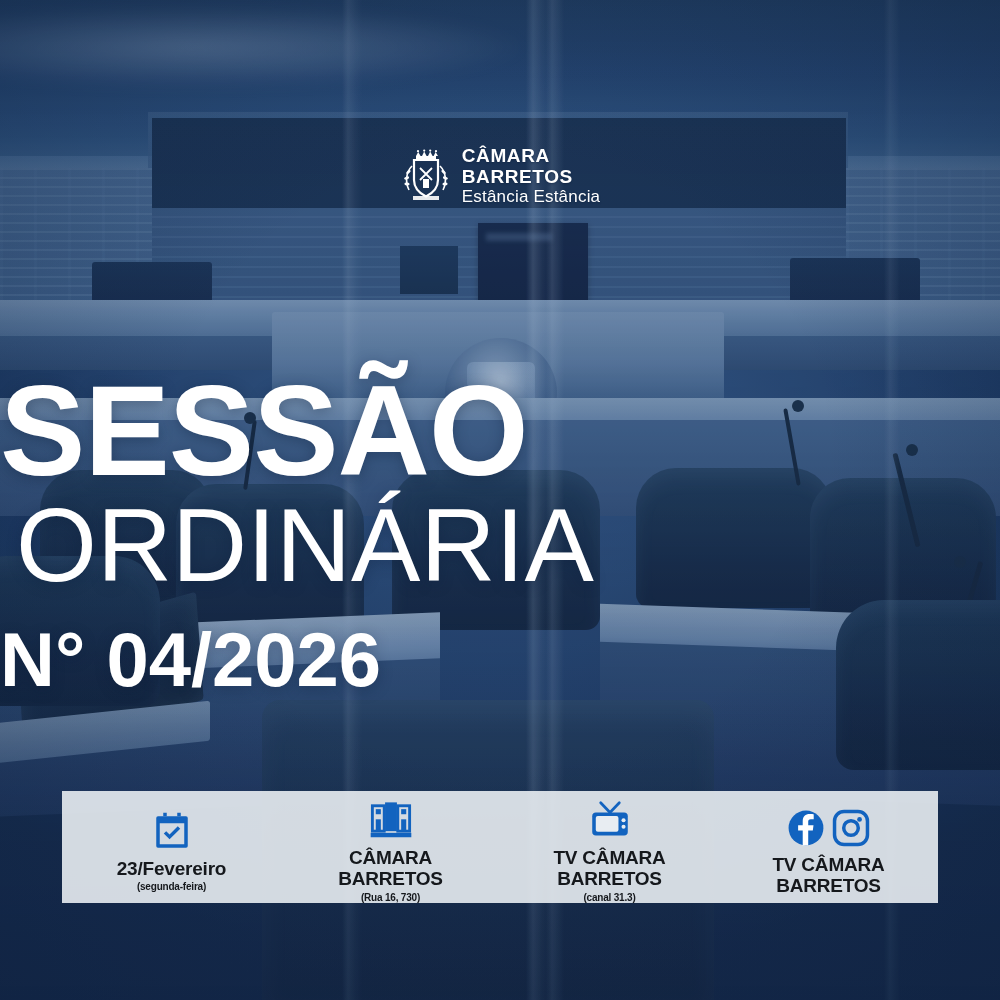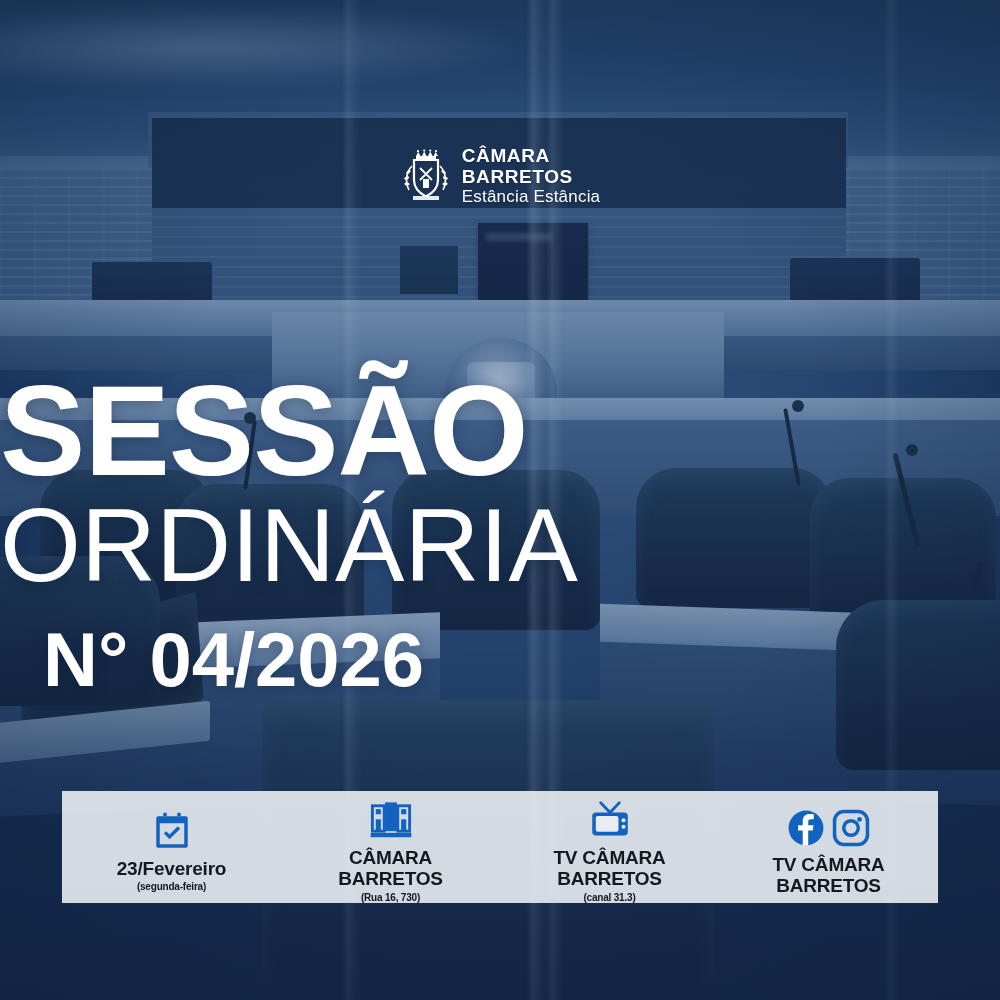--- a/index.html
+++ b/index.html
@@ -249,26 +249,26 @@
   .headline { position:absolute; left:0; right:0; top:372px; text-align:left; z-index:6; }
   .h-sessao {
     font-size:128px; font-weight:bold; color:#ffffff;
     letter-spacing:-1px; line-height:.92;
     text-shadow:0 3px 14px rgba(12,30,58,.35);
   }
   .h-ordinaria {
     font-size:104px; font-weight:400; color:#ffffff;
     letter-spacing:0px; line-height:1.02; margin-top:2px;
     text-shadow:0 3px 14px rgba(12,30,58,.35);
+    padding-left:16px;
   }
   .h-numero {
     font-size:76px; font-weight:bold; color:#ffffff;
     letter-spacing:0px; line-height:1; margin-top:24px;
     text-shadow:0 3px 14px rgba(12,30,58,.35);
-    margin-left:43px;
   }
 
   
   .infobar {
     position:absolute; left:62px; top:791px; width:876px; height:112px;
     background:rgba(238,242,246,.88);
     display:flex; align-items:center; z-index:7;
   }
   .info-item {
     flex:1 1 0; display:flex; flex-direction:column;

